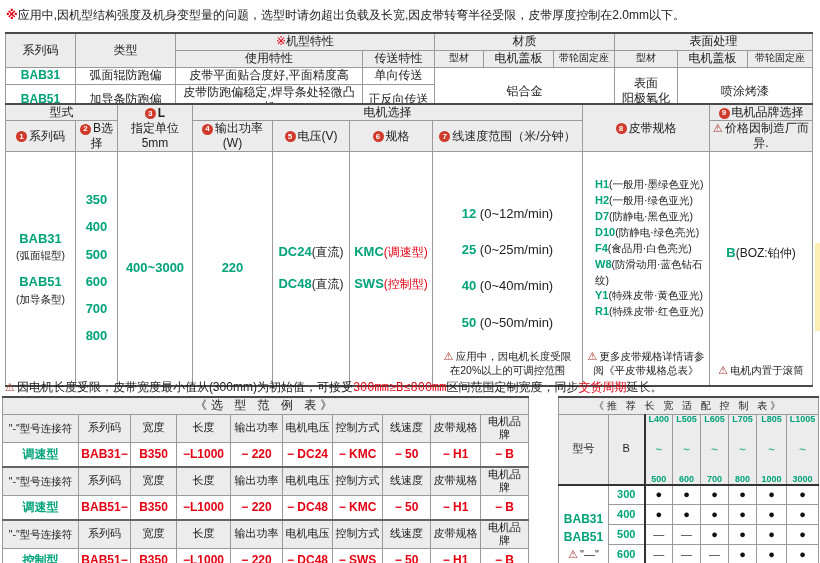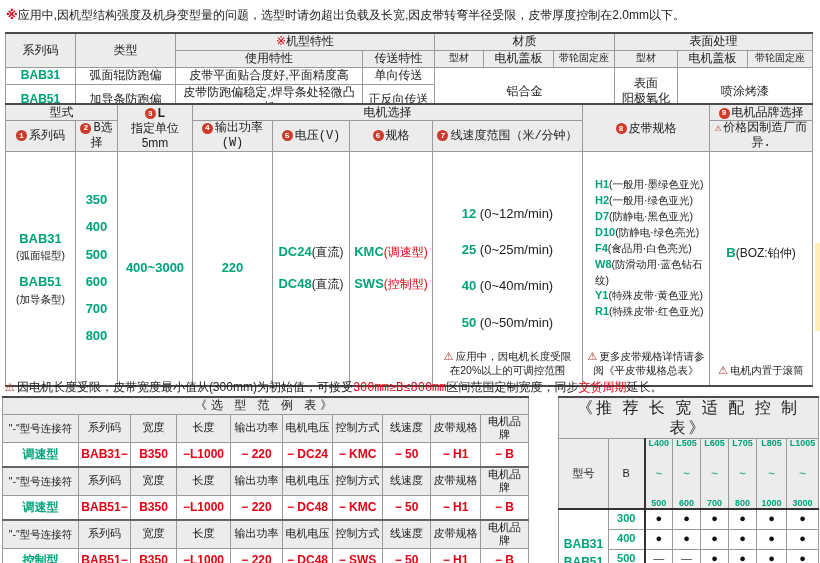--- a/index.html
+++ b/index.html
@@ -26,21 +26,21 @@
   
   #top-note{top:7px; left:6px; font-size:12px;}
   #top-note .mark{color:var(--red); font-weight:bold;}
   
   #t1{top:32px; left:5px; width:807px; border-top:2px solid var(--dark); border-bottom:2px solid var(--dark);}
   #t1 td{height:17px;}
   #t1 .fmark{color:var(--red);}
   
   #t2{top:103px; left:5px; width:807px; border-top:2px solid var(--dark); border-bottom:2px solid var(--dark);}
   #t2 .hrow1 td{height:16px; font-size:12px;}
-  #t2 .hrow2 td{height:24px; font-size:12px;font-family:Liberation Mono, monospace;}
+  #t2 .hrow2 td{height:24px; font-size:12px;}
   #t2 .body td{height:234px; vertical-align:middle; position:relative;}
   .stack{display:flex; flex-direction:column; align-items:center; justify-content:center; height:100%; gap:4px;}
   .stack.gap11{gap:11px;}
   .stack .big{font-size:13px; font-weight:bold; color:var(--green);}
   .stack .note-small{font-size:10.5px; color:#222; font-weight:normal;}
   .pairline{font-size:12px;}
   .pairline b{color:var(--green); font-size:13px;}
   .pairline .rn{color:var(--red);}
   .speedline{font-size:13px;}
   .speedline b{color:var(--green);}
@@ -52,21 +52,21 @@
   
   #ex-table{top:396px; left:2px; width:526px; border-top:2px solid var(--dark); border-bottom:2px solid var(--dark);}
   #ex-table td{font-size:11px; height:24px;}
   #ex-table .title td{height:17px; letter-spacing:4px; font-size:12px;}
   #ex-table tr.thick td{border-top:2px solid #666;}
   #ex-table .ex-label{color:var(--green); font-weight:bold; font-size:12px;}
   #ex-table .ex-cell{color:var(--red); font-weight:bold; font-size:12px; padding:0;}
   #ex-table .hcell0{font-size:10.5px;}
   #ctrl-table{top:396px; left:558px; width:260px; border-top:2px solid var(--dark); border-bottom:2px solid var(--dark);}
   #ctrl-table td{font-size:11px; height:20px; padding:0;}
-  #ctrl-table .title td{height:17px; letter-spacing:3px; font-size:16px;}
+  #ctrl-table .title td{height:17px; letter-spacing:3px; font-size:10px;}
   #ctrl-table .lh td{height:28px; border-bottom:2px solid #333;}
   #ctrl-table .lcol{border-left:2px solid #333;}
   .lhead{display:flex; flex-direction:column; align-items:center; justify-content:center; line-height:1;gap:23px;}
   .lhead .ltop{font-size:9px; font-weight:bold; color:var(--green);}
   .lhead .ltil{font-size:7px; color:var(--green); line-height:5px;}
   .lhead .lbot{font-size:9px; font-weight:bold; color:var(--green);}
   .bval{color:var(--green); font-weight:bold; font-size:12px;margin-left:48px;}
   .dotc{font-size:11px; color:#111;}
   .dashc{font-size:11px; color:#333;}
   .model-cell{font-size:11px; line-height:1.5;}

